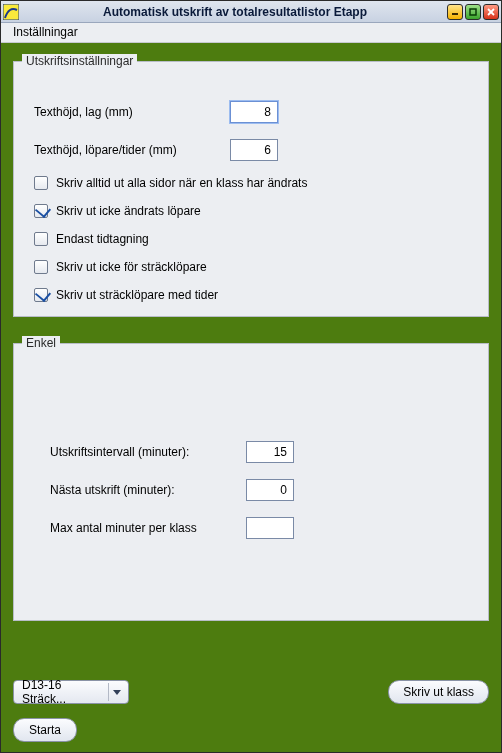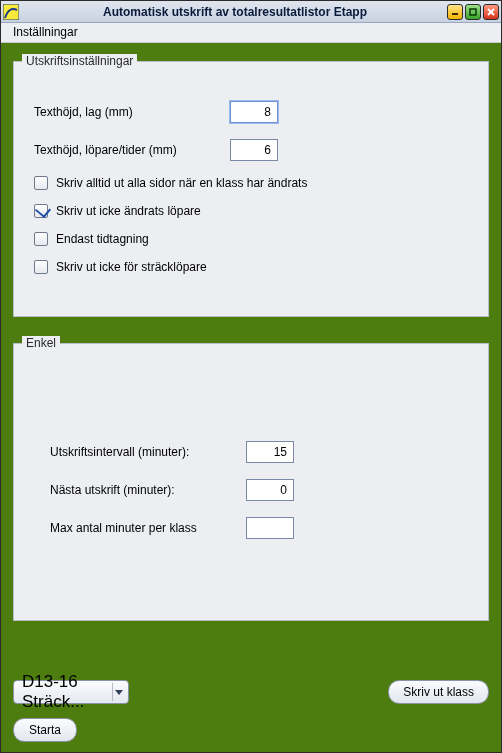--- a/index.html
+++ b/index.html
@@ -142,21 +142,21 @@
     display: flex; flex-direction: column; gap: 14px;
   }
   .row-bottom { display: flex; align-items: center; justify-content: space-between; }
   .combo {
     width: 116px; height: 24px;
     border: 1px solid #8a93a6;
     border-radius: 4px;
     background: linear-gradient(to bottom,#fbfcfe,#e4e8f0);
     display: flex; align-items: center;
     padding: 0 4px 0 8px;
-    font-size: 17px;
+    font-size: 12px;
     position: relative;
     justify-content: space-between;
   }
   .combo-btn {
     width: 16px; height: 18px;
     display: flex; align-items: center; justify-content: center;
     border-left: 1px solid #b3b9c6;
   }
   .tri-down {
     width: 0; height: 0;
@@ -236,20 +236,24 @@
         <div class="check-label">Skriv ut icke ändrats löpare</div>
       </div>
       <div class="check-row">
         <div class="check"></div>
         <div class="check-label">Endast tidtagning</div>
       </div>
       <div class="check-row">
         <div class="check"></div>
         <div class="check-label">Skriv ut icke för sträcklöpare</div>
       </div>
+      <div class="check-row">
+        <div class="check checked"></div>
+        <div class="check-label">Skriv ut sträcklöpare med tider</div>
+      </div>
     </div>
 
     <div class="groupbox gb2">
       <div class="groupbox-legend">Enkel</div>
 
       <div style="height:78px;"></div>
 
       <div class="row">
         <div class="row-label">Utskriftsintervall (minuter):</div>
         <input class="num-input" value="15" style="">

